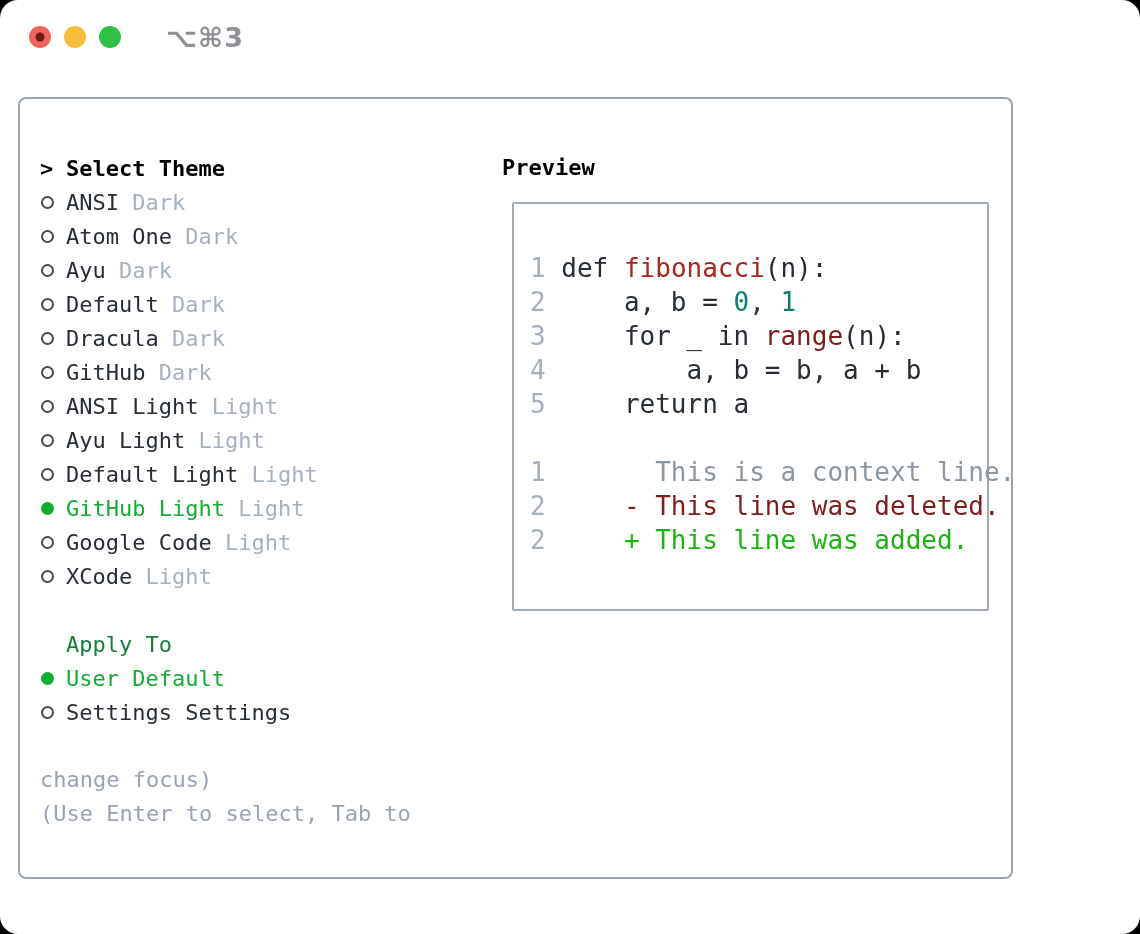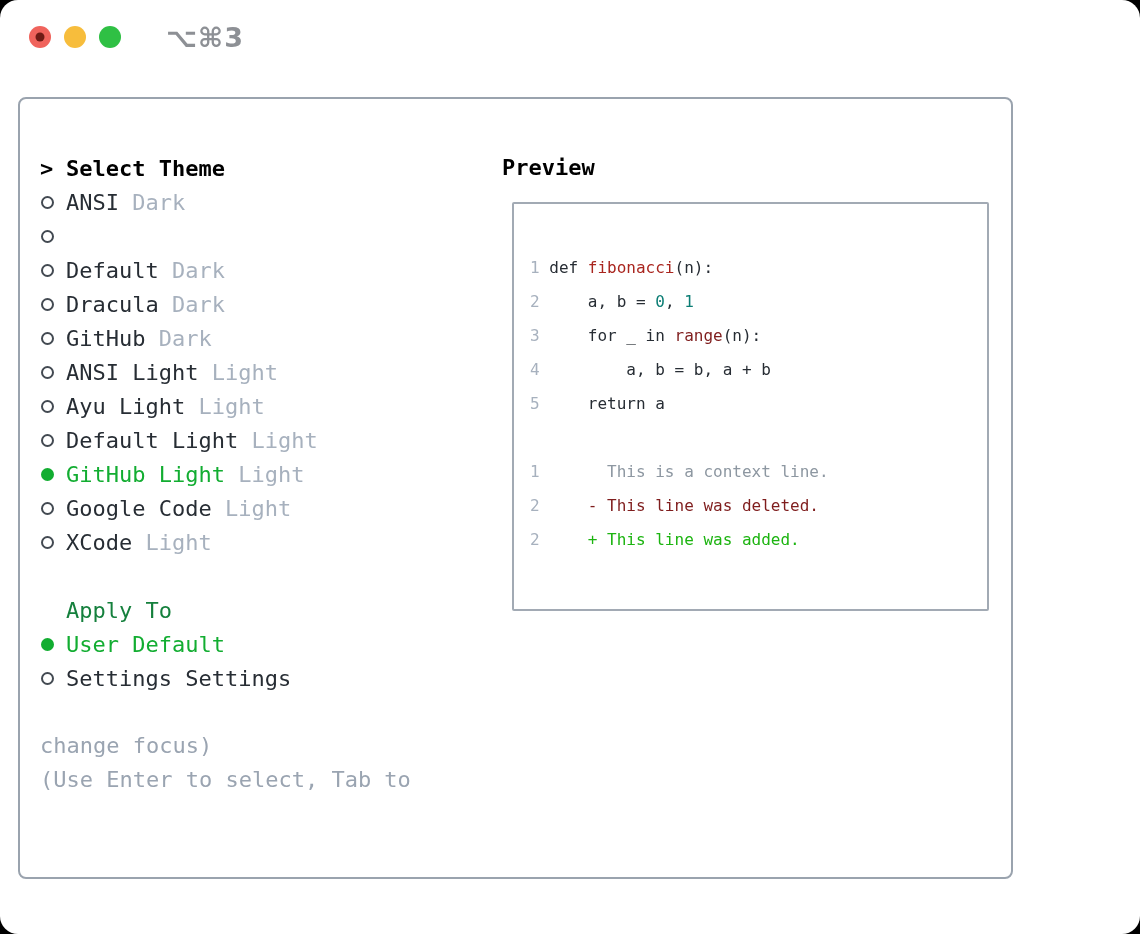--- a/index.html
+++ b/index.html
@@ -41,21 +41,21 @@
   .spacer { height:34px; }
   .hint { color:#9aa4b1; line-height:34px; white-space:pre; }
   
   .preview-title {
     position:absolute; left:482px; top:52px; height:34px; line-height:34px;
     font-size:22px; font-weight:bold; color:#000;text-align:center;
   }
   .preview-box {
     position:absolute; left:492px; top:103px; width:477px; height:409px;
     border:2px solid #a2aab4; border-radius:2px; background:#fff;
-    padding:47px 0 0 16px; font-size:16px;
+    padding:47px 0 0 16px; font-size:26px;
   }
   .cl { height:34px; line-height:34px; white-space:pre; }
   .lineno { color:#a7b1be; margin-right:1ch; }
   .tk-code    { color:#272d34; }
   .tk-func    { color:#a9251e; }
   .tk-num     { color:#0b7d74; }
   .tk-builtin { color:#7f1d1d; }
   .tk-ctx     { color:#8d97a1; }
   .tk-del     { color:#7f1d1d; }
   .tk-add     { color:#1cb410; }
@@ -76,21 +76,22 @@
 
   <div class="panel">
 
     <div class="left-col">
       <div class="row header">
         <span class="pfx"><span class="caret">&gt;</span></span>
         <span class="lbl">Select Theme</span>
       </div>
       <div id="theme-list">
           <div class="row"><span class="pfx"><span class="radio"></span></span><span class="lbl"><span class="name">ANSI</span> <span class="variant">Dark</span></span></div>
-          <div class="row"><span class="pfx"><span class="radio"></span></span></div>
+          <div class="row"><span class="pfx"><span class="radio"></span></span><span class="lbl"><span class="name">Atom One</span> <span class="variant">Dark</span></span></div>
+          <div class="row"><span class="pfx"><span class="radio"></span></span><span class="lbl"><span class="name">Ayu</span> <span class="variant">Dark</span></span></div>
           <div class="row"><span class="pfx"><span class="radio"></span></span><span class="lbl"><span class="name">Default</span> <span class="variant">Dark</span></span></div>
           <div class="row"><span class="pfx"><span class="radio"></span></span><span class="lbl"><span class="name">Dracula</span> <span class="variant">Dark</span></span></div>
           <div class="row"><span class="pfx"><span class="radio"></span></span><span class="lbl"><span class="name">GitHub</span> <span class="variant">Dark</span></span></div>
           <div class="row"><span class="pfx"><span class="radio"></span></span><span class="lbl"><span class="name">ANSI Light</span> <span class="variant">Light</span></span></div>
           <div class="row"><span class="pfx"><span class="radio"></span></span><span class="lbl"><span class="name">Ayu Light</span> <span class="variant">Light</span></span></div>
           <div class="row"><span class="pfx"><span class="radio"></span></span><span class="lbl"><span class="name">Default Light</span> <span class="variant">Light</span></span></div>
           <div class="row sel"><span class="pfx"><span class="radio on"></span></span><span class="lbl"><span class="name">GitHub Light</span> <span class="variant">Light</span></span></div>
           <div class="row"><span class="pfx"><span class="radio"></span></span><span class="lbl"><span class="name">Google Code</span> <span class="variant">Light</span></span></div>
           <div class="row"><span class="pfx"><span class="radio"></span></span><span class="lbl"><span class="name">XCode</span> <span class="variant">Light</span></span></div>
         </div>

